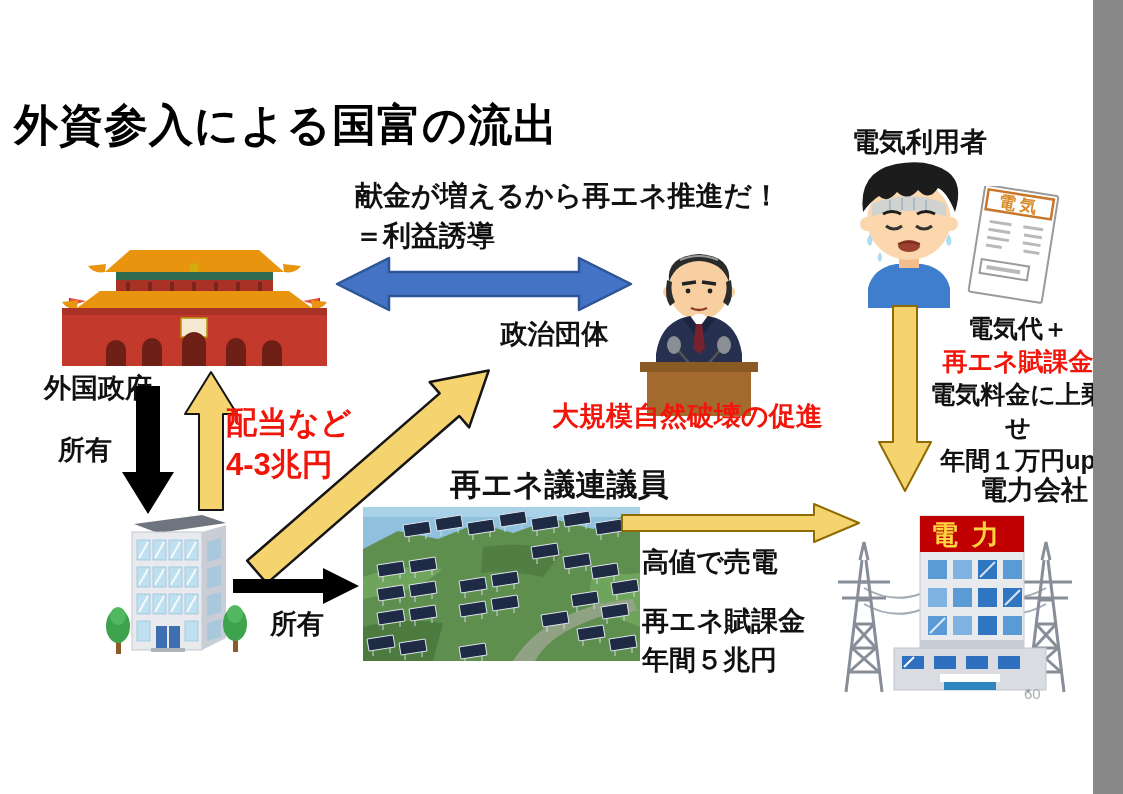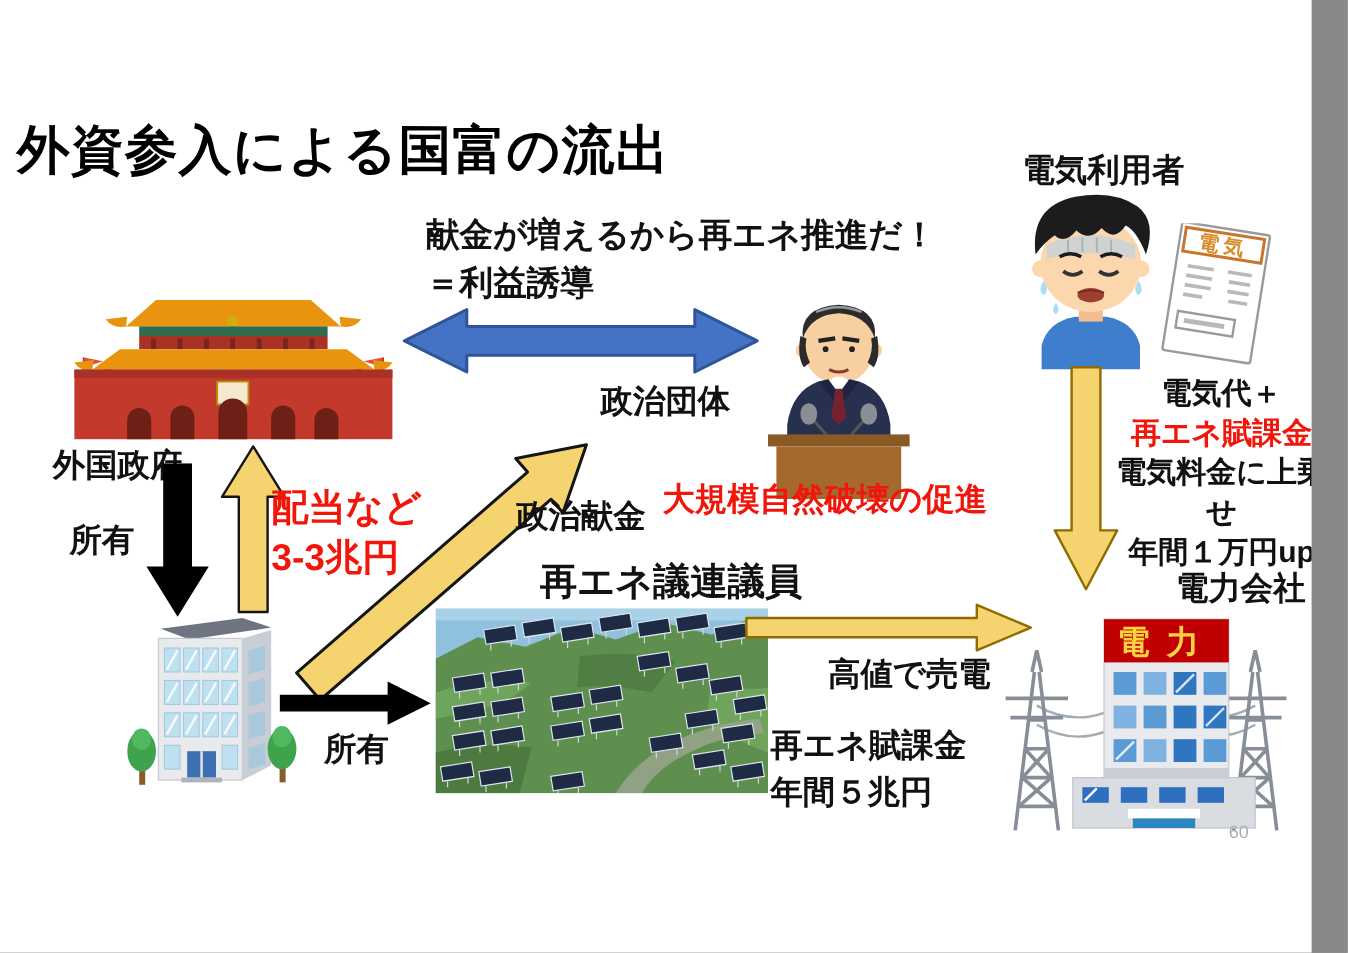--- a/index.html
+++ b/index.html
@@ -182,29 +182,28 @@
   <svg class="abs" style="left:118px;top:386px;" width="60" height="130" viewBox="0 0 60 130">
     <polygon points="18,0 42,0 42,86 56,86 30,128 4,86 18,86" fill="#000"></polygon>
   </svg>
   <div class="abs t27" style="left:58px;top:432px;">所有</div>
 
   <svg class="abs" style="left:182px;top:370px;" width="58" height="142" viewBox="0 0 58 142">
     <polygon points="29,2 55,44 41,44 41,140 17,140 17,44 3,44" fill="#F5D36E" stroke="#151515" stroke-width="2" stroke-linejoin="round"></polygon>
   </svg>
   <div class="abs red" style="left:226px;top:402px;font-size:31px;line-height:42px;">
     <div>配当など</div>
-    <div>3-3兆円</div>
+    <div>4-3兆円</div>
   </div>
 
   <svg class="abs" style="left:243px;top:356px;" width="258" height="228" viewBox="0 0 258 228">
     <g transform="translate(14,216) rotate(-41)">
       <polygon points="0,-15 255,-15 255,-30 307,0 255,30 255,15 0,15" fill="#F5D36E" stroke="#151515" stroke-width="2.5" stroke-linejoin="round"></polygon>
     </g>
   </svg>
-  <div class="abs t27" style="left:430px;top:412px;">政治献金</div>
 
   <svg class="abs" style="left:106px;top:510px;" width="142" height="152" viewBox="0 0 142 152">
 
     <polygon points="28,14 96,5 120,13 52,23" fill="#6E7480"></polygon>
 
     <rect x="26" y="22" width="70" height="118" fill="#E8EAEE" stroke="#C5C8CE"></rect>
     <polygon points="96,22 120,15 120,128 96,140" fill="#C9CDD6"></polygon>
 
     <g fill="#BFE0F0" stroke="#9EC6DC" stroke-width="0.8">
       <rect x="31" y="30" width="13" height="20"></rect>
@@ -312,21 +311,21 @@
       <use href="#pnl" x="246" y="128"></use>
 
     <use href="#pnl" x="4" y="128"></use>
       <use href="#pnl" x="36" y="132"></use>
       <use href="#pnl" x="96" y="136"></use>
   </svg>
 
   <svg class="abs" style="left:620px;top:500px;" width="242" height="46" viewBox="0 0 242 46">
     <polygon points="2,15 194,15 194,4 239,23 194,42 194,31 2,31" fill="#F5D36E" stroke="#8F6B00" stroke-width="2" stroke-linejoin="round"></polygon>
   </svg>
-  <div class="abs t27" style="left:642px;top:544px;margin-left:48px;">高値で売電</div>
+  <div class="abs t27" style="left:642px;top:544px;">高値で売電</div>
   <div class="abs t27" style="left:642px;top:602px;line-height:39px;">
     <div>再エネ賦課金</div>
     <div>年間５兆円</div>
   </div>
 
   <svg class="abs" style="left:876px;top:304px;" width="58" height="190" viewBox="0 0 58 190">
     <polygon points="17,2 41,2 41,138 55,138 29,187 3,138 17,138" fill="#F5D36E" stroke="#8F6B00" stroke-width="2" stroke-linejoin="round"></polygon>
   </svg>
 
   <div class="abs center" style="left:918px;top:312px;width:200px;font-size:25px;line-height:33px;">

